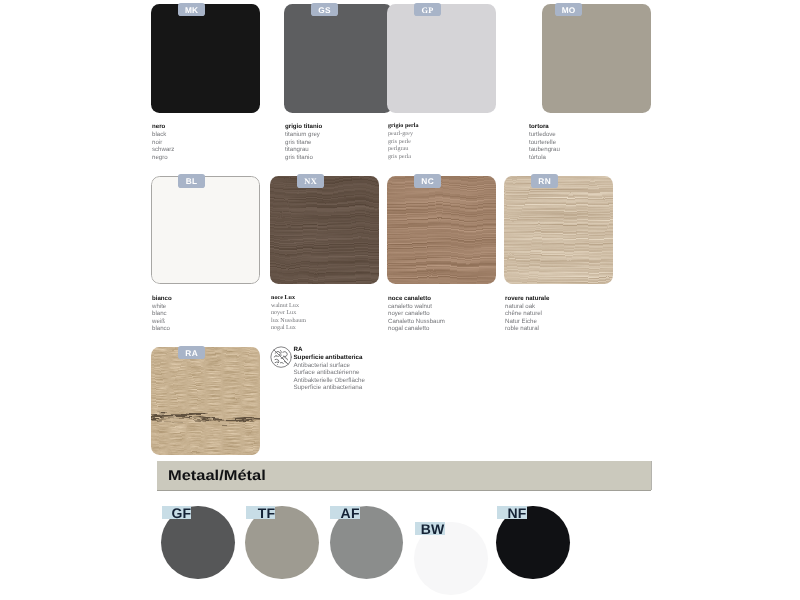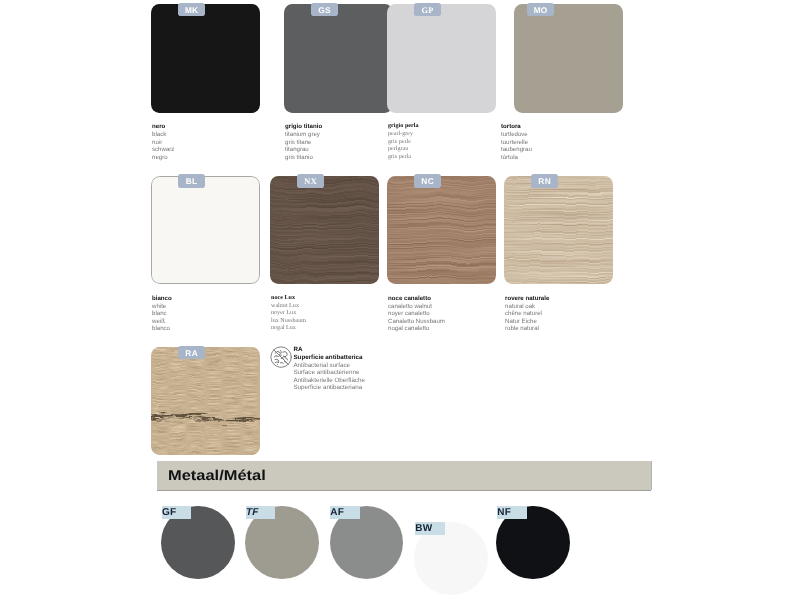--- a/index.html
+++ b/index.html
@@ -32,22 +32,22 @@
 
   
   .bar{position:absolute;background:#cbc9bd;box-shadow:0 1px 0 rgba(130,128,118,.75), 1px 0 0 rgba(130,128,118,.6);}
   .bar-title{position:absolute;font-weight:bold;color:#111214;font-size:14.3px;
              transform:scaleX(1.15);transform-origin:left top;white-space:nowrap;}
 
   
   .mcard{position:absolute;width:73.6px;height:73.6px;}
   .circ{position:absolute;left:0;top:0;border-radius:50%;width:73.6px;height:73.6px;}
   .cbadge{position:absolute;left:0.6px;top:0.4px;z-index:3;background:#c8dde6;color:#142235;
-          font-weight:bold;font-size:10px;letter-spacing:.28px;text-indent:.28px;height:13.1px;line-height:14.6px;
-          text-align:left;width:29.7px;}
+          font-weight:bold;font-size:14px;letter-spacing:.28px;text-indent:.28px;height:13.1px;line-height:14.6px;
+          text-align:right;width:29.7px;}
   .defs{position:absolute;width:0;height:0;overflow:hidden;}
 </style>
 </head>
 <body>
 
 <svg class="defs" aria-hidden="true">
     <defs>
   <filter id="fNX" x="-20%" y="-20%" width="140%" height="140%" color-interpolation-filters="sRGB">
     <feTurbulence type="fractalNoise" baseFrequency="0.008 0.72" numOctaves="5" seed="17" result="t"></feTurbulence>
     <feColorMatrix in="t" type="matrix" values="0 0 0 0 0  0 0 0 0 0  0 0 0 0 0  0.62 0.24 0 0 -0.15" result="m"></feColorMatrix>
@@ -144,21 +144,21 @@
         </div>
         <div class="badge">GP</div>
         <div class="names">
           <div class="n0">grigio perla</div>
           <div class="n1">pearl-grey</div>
           <div class="n2">gris perle</div>
           <div class="n3">perlgrau</div>
           <div class="n4">gris perla</div>
         </div>
       </div>
-      <div class="card" style="left: 500px; top: 4.3px; padding-left: 14px;">
+      <div class="card" style="left: 528px; top: 4.3px; padding-left: 14px;">
         <div class="swatch">
           <div class="fill" style="background: rgb(166, 160, 147);"></div>
         </div>
         <div class="badge">MO</div>
         <div class="names">
           <div class="n0">tortora</div>
           <div class="n1">turtledove</div>
           <div class="n2">tourterelle</div>
           <div class="n3">taubengrau</div>
           <div class="n4">tórtola</div>
@@ -285,21 +285,21 @@
   </div>
 
   <div class="bar" style="left:157.2px;top:461.4px;width:493.5px;height:28.2px;"></div>
   <div class="bar-title" style="left:167.6px;top:468.0px;">Metaal/Métal</div>
 
   <div id="circle-layer">
       <div class="mcard" style="left: 161.2px; top: 505.7px;">
         <div class="circ" style="background: rgb(86, 87, 88);"></div>
         <div class="cbadge">GF</div>
       </div>
-      <div class="mcard" style="left: 245.1px; top: 505.7px; font-style: italic;">
+      <div class="mcard" style="left: 245.1px; top: 505.7px;">
         <div class="circ" style="background: rgb(158, 155, 145);"></div>
         <div class="cbadge">TF</div>
       </div>
       <div class="mcard" style="left: 329.5px; top: 505.7px;">
         <div class="circ" style="background: rgb(139, 141, 140);"></div>
         <div class="cbadge">AF</div>
       </div>
       <div class="mcard" style="left: 414.3px; top: 505.7px; margin-top: 16px;">
         <div class="circ" style="background: rgb(247, 247, 248);"></div>
         <div class="cbadge">BW</div>

